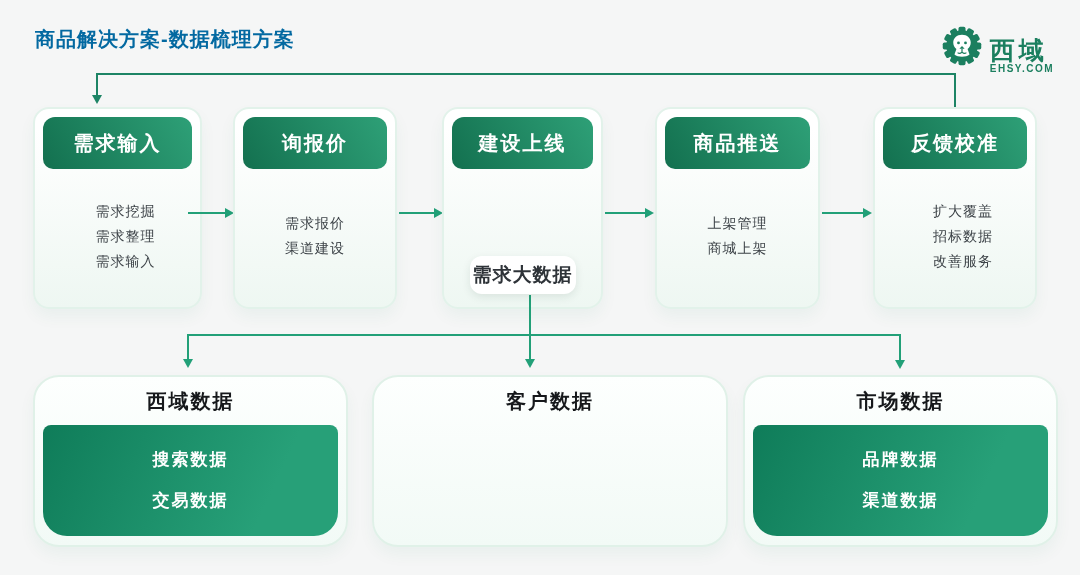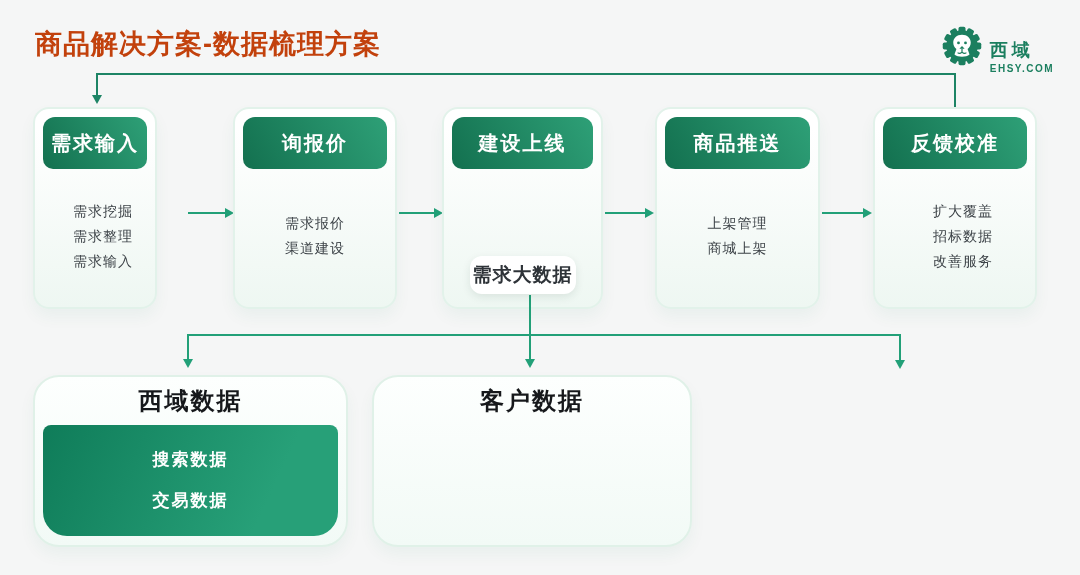--- a/index.html
+++ b/index.html
@@ -7,25 +7,25 @@
   body {
     font-family:"Liberation Sans","DejaVu Sans",sans-serif;
     background:#f5f6f6;
     position:relative; overflow:hidden;
   }
   .stage { position:absolute; inset:0; width:1080px; height:575px; }
 
   
   .page-title {
     position:absolute; left:35px; top:26px;
-    font-size:27px; font-weight:800; color:#c2410c; letter-spacing:1px;
+    font-size:20px; font-weight:800; color:#0369a1; letter-spacing:1px;
   }
   .logo { position:absolute; right:26px; top:17px; display:flex; align-items:center; gap:7px; }
   .logo-texts { display:flex; flex-direction:column; align-items:flex-start; }
-  .logo-name { font-size:18px; font-weight:800; color:#1b7f5f; letter-spacing:4px; line-height:26px;margin-top:20px; }
+  .logo-name { font-size:25px; font-weight:800; color:#1b7f5f; letter-spacing:4px; line-height:26px;margin-top:20px; }
   .logo-domain { font-size:10px; font-weight:700; color:#1b7f5f; letter-spacing:1.5px; }
 
   
   .line { position:absolute; background:#22a078; }
   .line.dark { background:#1d8465; }
   .head-right { position:absolute; width:0; height:0;
     border-top:5px solid transparent; border-bottom:5px solid transparent;
     border-left:9px solid #22a078; }
   .head-down { position:absolute; width:0; height:0;
     border-left:5px solid transparent; border-right:5px solid transparent;
@@ -65,21 +65,21 @@
   
   .data-card {
     position:absolute; top:375px; height:172px;
     background:linear-gradient(180deg,#fdfffe 0%,#f2faf6 100%);
     border:2px solid #e0f1e8; border-radius:26px;
     box-shadow:0 8px 16px rgba(23,118,83,0.05);
   }
   .data-card .data-title {
     position:absolute; left:0; right:0; top:0; height:48px;
     display:flex; align-items:center; justify-content:center;
-    font-size:24px; font-weight:800; color:#16181b; letter-spacing:2px;
+    font-size:20px; font-weight:800; color:#16181b; letter-spacing:2px;
   }
   .data-card .data-panel {
     position:absolute; left:8px; right:8px; top:48px; bottom:9px;
     border-radius:8px 8px 24px 24px;
     background:linear-gradient(115deg,#0f7c59 0%,#27a078 75%);
     display:flex; flex-direction:column; align-items:center; justify-content:space-evenly;
     padding:4px 0;
   }
   .data-card .data-item {
     color:#ffffff; font-size:17px; font-weight:700; letter-spacing:2px; line-height:20px;
@@ -123,21 +123,21 @@
       <span class="logo-name">西域</span>
       <span class="logo-domain">EHSY.COM</span>
     </div>
   </div>
 
   <div class="line dark" style="left:96px; top:73px; width:860px; height:2px;"></div>
   <div class="line dark" style="left:96px; top:73px; width:2px; height:23px;"></div>
   <div class="head-down dark" style="left:92px; top:95px;"></div>
   <div class="line dark" style="left:954px; top:73px; width:2px; height:35px;"></div>
 
-  <div class="flow-card" style="left:33px; width:124px;">
+  <div class="flow-card" style="left:33px; width:169px;">
     <div class="card-header">需求输入</div>
     <div class="card-items pad3">
       <div class="card-item">需求挖掘</div>
       <div class="card-item">需求整理</div>
       <div class="card-item">需求输入</div>
     </div>
   </div>
 
   <div class="line" style="left:188px; top:212px; width:37px; height:2px;"></div>
   <div class="head-right" style="left:225px; top:208px;"></div>
@@ -190,18 +190,25 @@
   <div class="head-down" style="left:895px; top:360px;"></div>
 
   <div class="data-card" style="left:33px; width:315px;">
     <div class="data-title">西域数据</div>
     <div class="data-panel">
       <div class="data-item">搜索数据</div>
       <div class="data-item">交易数据</div>
     </div>
   </div>
 
-  <div class="data-card" style="left:372px; width:320px;">
+  <div class="data-card" style="left:372px; width:356px;">
     <div class="data-title">客户数据</div>
   </div>
 
+  <div class="data-card" style="left:743px; width:315px;">
+    <div class="data-title">市场数据</div>
+    <div class="data-panel">
+      <div class="data-item">品牌数据</div>
+      <div class="data-item">渠道数据</div>
+    </div>
+  </div>
 
 </div>
 
 </body></html>

